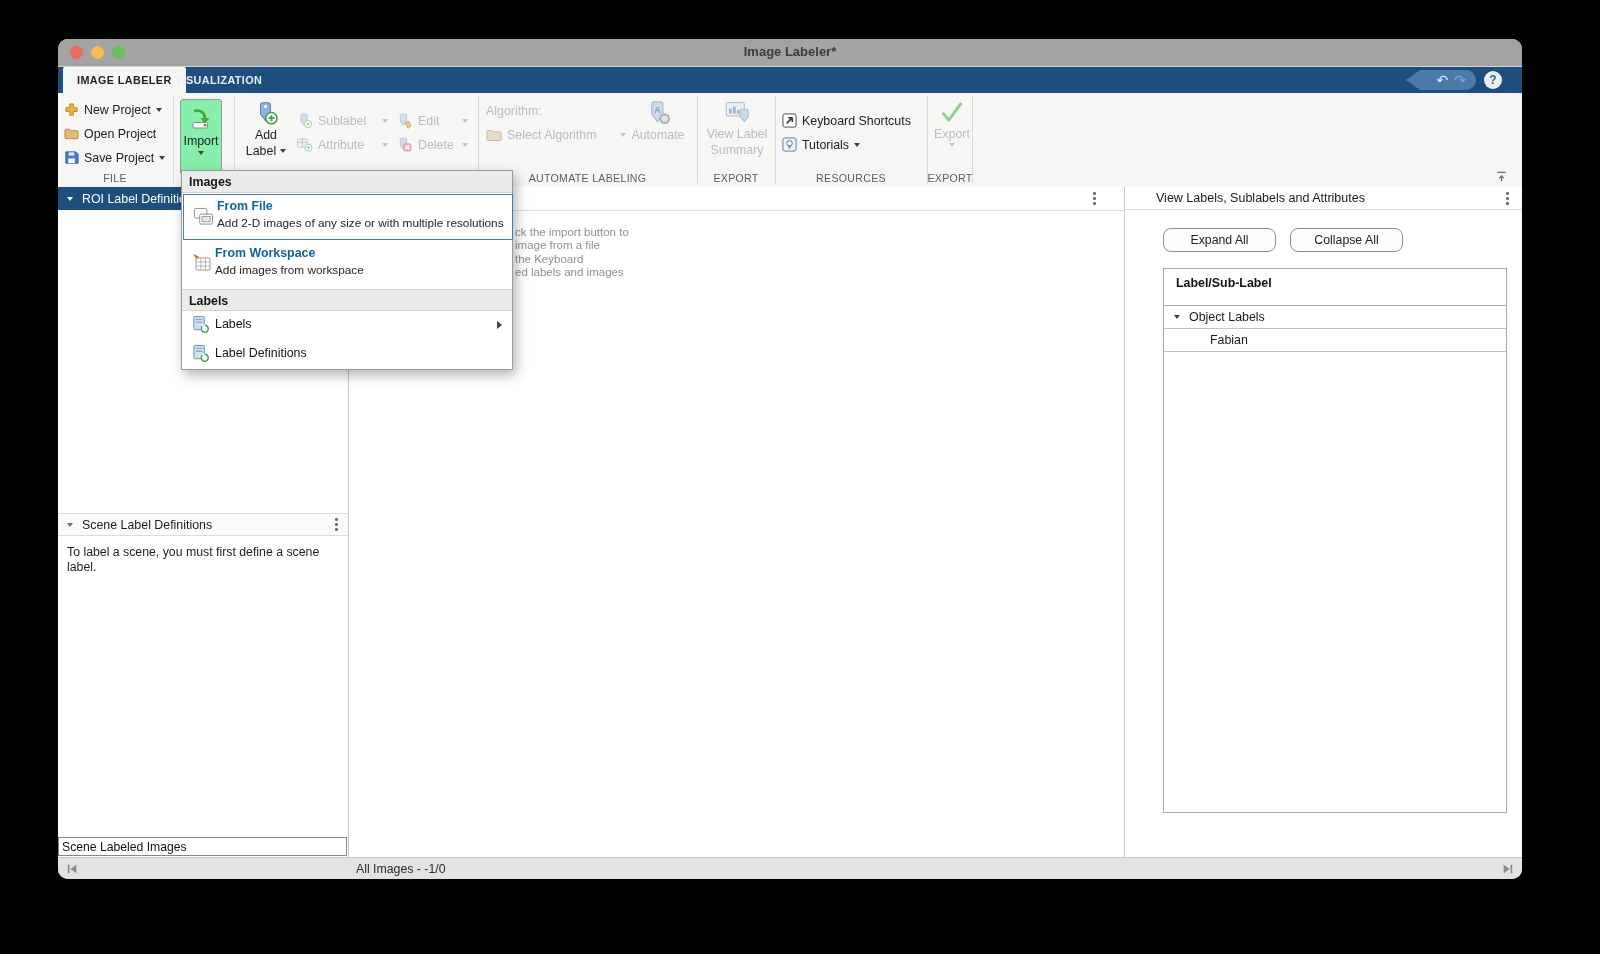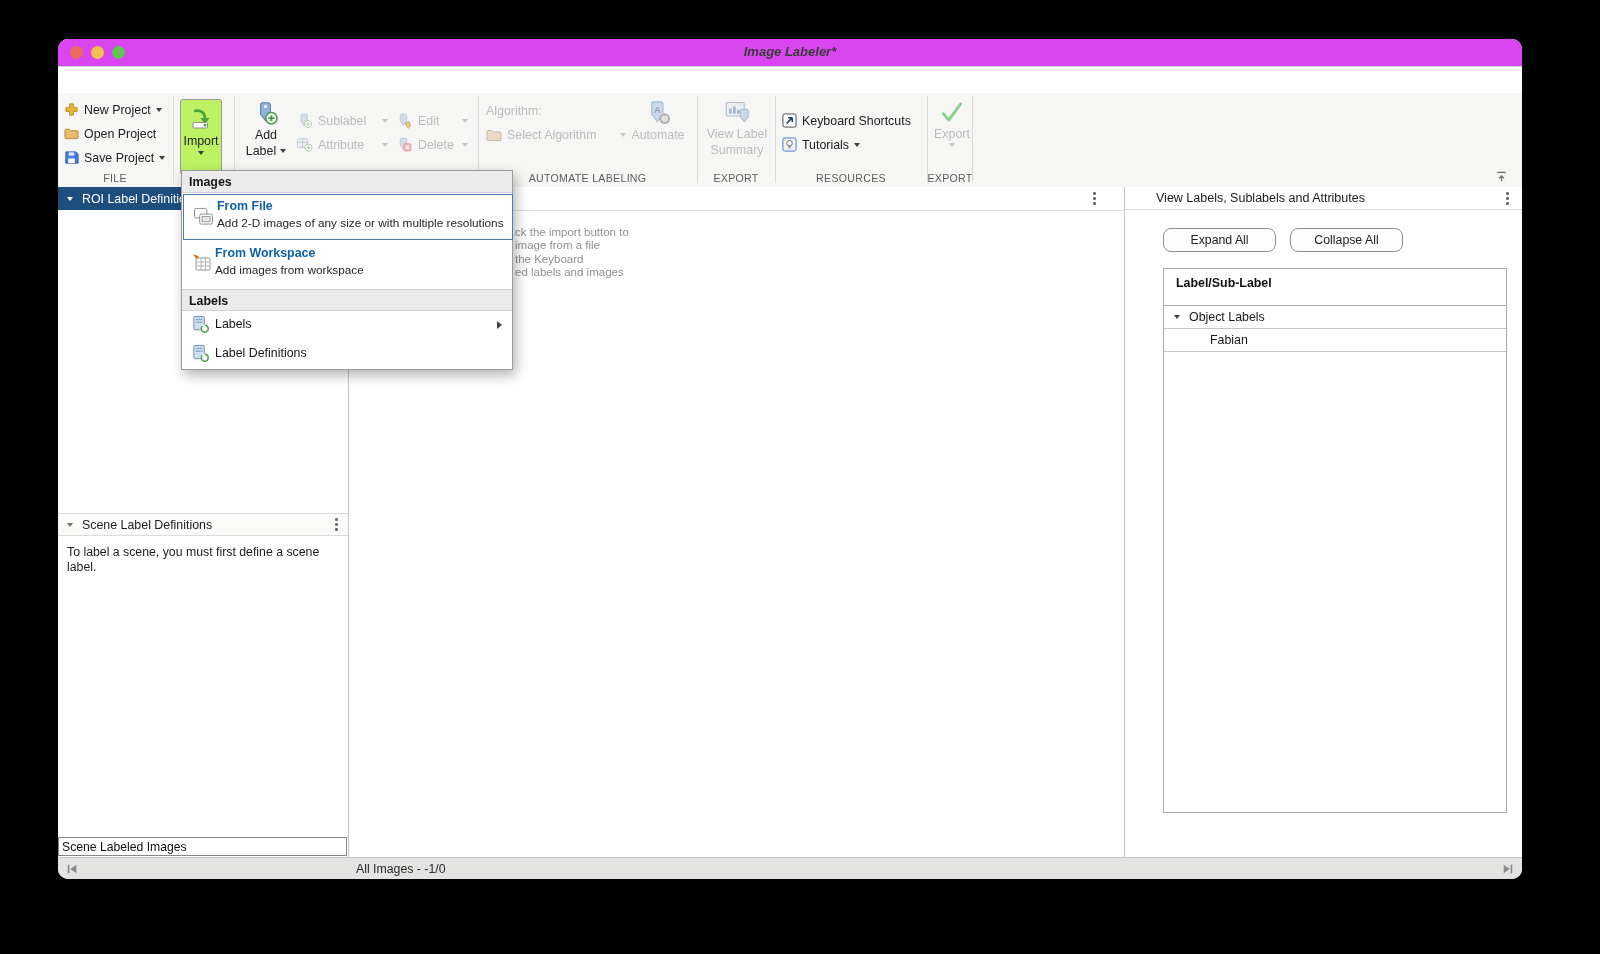--- a/index.html
+++ b/index.html
@@ -1,39 +1,39 @@
 <!DOCTYPE html>
 <html><head>
 <meta charset="utf-8">
 <style>
   html,body{margin:0;padding:0;background:#000;width:1600px;height:954px;font-family:"Liberation Sans",sans-serif;-webkit-font-smoothing:antialiased;}
   .abs{position:absolute;}
   #window{position:absolute;left:58px;top:39px;width:1464px;height:840px;background:#fff;border-radius:10px;overflow:hidden;box-shadow:0 18px 50px rgba(0,0,0,.65);}
   
-  #titlebar{position:absolute;left:0;top:0;width:100%;height:27px;background:#d946ef;border-bottom:1px solid #d6d4d2;font-style:italic;}
+  #titlebar{position:absolute;left:0;top:0;width:100%;height:27px;background:#a3a3a3;border-bottom:1px solid #d6d4d2;}
   .light{position:absolute;top:7px;width:13px;height:13px;border-radius:50%;}
   #wtitle{position:absolute;left:0;right:0;top:5px;text-align:center;font-size:13px;font-weight:bold;color:#3c3c3c;}
   
   #tabbar{position:absolute;left:0;top:28px;width:100%;height:26px;background:#1d4e7e;}
   .tab{position:absolute;top:0;height:26px;line-height:26px;padding:0 14px;font-size:10.8px;font-weight:bold;letter-spacing:.4px;color:#e9eef4;}
   .tab.active{background:#f7f7f6;color:#222;border-radius:2px 2px 0 0;}
   #qat{position:absolute;right:46px;top:3px;width:70px;height:20px;background:#4d7ba9;border-radius:10px;clip-path:polygon(14px 0,100% 0,100% 100%,14px 100%,0 50%);display:flex;align-items:center;justify-content:flex-end;gap:6px;padding-right:10px;box-sizing:border-box;}
   .qbtn{font-size:14px;line-height:18px;}
   #undo{color:#e9f0f7;} #redo{color:#8aa7c6;}
   #helpbtn{position:absolute;right:20px;top:4px;width:18px;height:18px;border-radius:50%;background:#ecf1f6;color:#2c5f93;font-weight:bold;font-size:12px;text-align:center;line-height:18px;}
   
   #ribbon{position:absolute;left:0;top:54px;width:100%;height:94px;background:#f6f6f5;border-bottom:1px solid #c9c9c9;font-size:12.4px;color:#222;}
   .vdiv{position:absolute;top:3px;height:87px;width:1px;background:#dadada;}
   .rrow{position:absolute;display:flex;align-items:center;gap:5px;white-space:nowrap;height:17px;}
   .seclabel{position:absolute;top:79px;font-size:10.6px;color:#5c5c5c;text-align:center;letter-spacing:.3px;}
   .dim{color:#bcbcbc;}
   .td{display:inline-block;width:0;height:0;border-left:3.5px solid transparent;border-right:3.5px solid transparent;border-top:4.5px solid #3f3f3f;}
   .td.dimtri{border-top-color:#c6c6c6;}
   .tr{display:inline-block;width:0;height:0;border-top:4px solid transparent;border-bottom:4px solid transparent;border-left:5px solid #444;}
-  #importbtn{position:absolute;left:122px;top:6px;width:42px;height:76px;background:#bef264;border:1px solid #9a9a9a;border-radius:3px;display:flex;flex-direction:column;align-items:center;justify-content:flex-start;padding-top:7px;box-sizing:border-box;gap:3px;}
+  #importbtn{position:absolute;left:122px;top:6px;width:42px;height:76px;background:#86efac;border:1px solid #9a9a9a;border-radius:3px;display:flex;flex-direction:column;align-items:center;justify-content:flex-start;padding-top:7px;box-sizing:border-box;gap:3px;}
   .bigbtn{position:absolute;display:flex;flex-direction:column;align-items:center;gap:2px;}
   
   #main{position:absolute;left:0;top:148px;width:100%;height:670px;background:#fff;}
   #leftpanel{position:absolute;left:0;top:0;width:290px;height:100%;border-right:1px solid #c6c6c6;}
   #roihdr{position:absolute;left:0;top:0;width:100%;height:23px;background:#1d4e7e;color:#fff;display:flex;align-items:center;gap:9px;padding-left:9px;box-sizing:border-box;font-size:12.4px;white-space:nowrap;overflow:hidden;}
   #roihdr .td{border-top-color:#fff;}
   #scenehdr{position:absolute;left:0;top:326px;width:100%;height:23px;background:#fbfbfa;border-top:1px solid #dcdcdc;border-bottom:1px solid #dcdcdc;display:flex;align-items:center;gap:9px;padding-left:9px;box-sizing:border-box;font-size:12.4px;color:#222;justify-content:center;}
   #scenehdr .td{border-top-color:#707070;}
   #scenetext{position:absolute;left:9px;top:358px;width:276px;font-size:12.3px;line-height:1.26;color:#1d1d1d;}
   #scenebox{position:absolute;left:0;top:650px;width:289px;height:19px;border:1px solid #868686;background:#fff;font-size:12.2px;color:#111;line-height:19px;padding-left:3px;box-sizing:border-box;}
@@ -62,20 +62,29 @@
 
 <div id="window">
 
   <div id="titlebar">
     <span class="light" style="left:12px;background:#ed6a5f;"></span>
     <span class="light" style="left:33px;background:#f5bf4f;"></span>
     <span class="light" style="left:54px;background:#61c454;"></span>
     <div id="wtitle">Image Labeler*</div>
   </div>
 
+  <div id="tabbar">
+    <div class="tab active" style="left:5px;">IMAGE LABELER</div>
+    <div class="tab" style="left:103px;">VISUALIZATION</div>
+    <div id="qat">
+      <span class="qbtn" id="undo">↶</span>
+      <span class="qbtn" id="redo">↷</span>
+    </div>
+    <span id="helpbtn">?</span>
+  </div>
 
   <div id="ribbon">
 
     <div class="rrow" style="left:6px;top:8px;justify-content:center;">
       <span>
           <svg width="15" height="15" viewBox="0 0 16 16">
             <path d="M6 2h4v4h4v4h-4v4H6v-4H2V6h4z" fill="#e9b43d" stroke="#bb8d22" stroke-width="1"></path>
           </svg>
         </span>
       <span>New Project</span>

